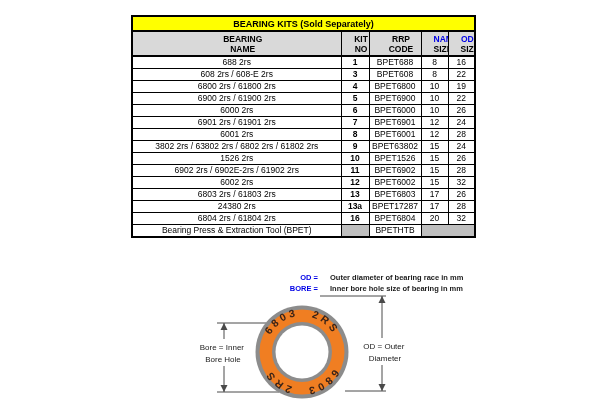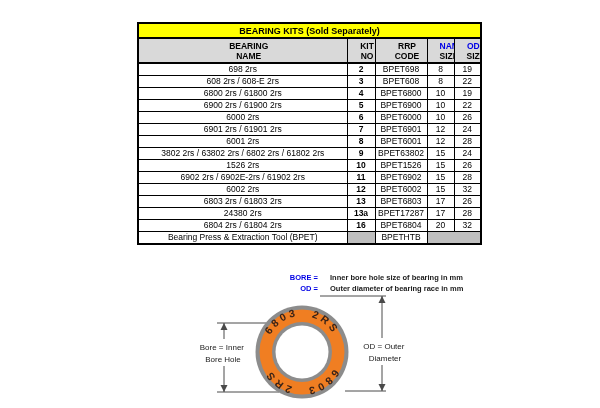--- a/index.html
+++ b/index.html
@@ -3,24 +3,23 @@
 <meta charset="utf-8">
 <style>
   html,body{margin:0;padding:0;}
   body{
     width:600px;height:408px;position:relative;background:#ffffff;
     font-family:"Liberation Sans", sans-serif;color:#000;
     -webkit-font-smoothing:antialiased;
   }
   
   .kits-table{
-    position:absolute;left:137px;top:15px;width:343px;
+    position:absolute;left:131px;top:15px;width:343px;
     border-collapse:collapse;table-layout:fixed;
     border:2px solid #000;
-    margin-top:7px;
   }
   .kits-table td,.kits-table th{
     border:1px solid #000;padding:0;text-align:center;vertical-align:middle;
     font-size:8.5px;line-height:10px;white-space:nowrap;overflow:hidden;
   }
   .title-row td{
     background:#FFFF00;font-weight:bold;font-size:9px;height:13px;
     border-bottom:2px solid #000;
   }
   .header-row th{
@@ -81,25 +80,25 @@
         <div>SIZE</div>
       </th>
       <th>
         <div class="blue">OD</div>
         <div>SIZE</div>
       </th>
     </tr>
   </thead>
   <tbody>
       <tr>
-        <td class="name-cell">698 2rs</td>
-        <td class="kit-cell">2</td>
-        <td>BPET698</td>
+        <td class="name-cell">688 2rs</td>
+        <td class="kit-cell">1</td>
+        <td>BPET688</td>
         <td>8</td>
-        <td>19</td>
+        <td>16</td>
       </tr>
       <tr>
         <td class="name-cell">608 2rs / 608-E 2rs</td>
         <td class="kit-cell">3</td>
         <td>BPET608</td>
         <td>8</td>
         <td>22</td>
       </tr>
       <tr>
         <td class="name-cell">6800 2rs / 61800 2rs</td>
@@ -191,26 +190,26 @@
       <td class="name-cell">Bearing Press &amp; Extraction Tool (BPET)</td>
       <td class="gray-cell"></td>
       <td>BPETHTB</td>
       <td class="gray-cell" colspan="2"></td>
     </tr>
   </tbody>
 </table>
 
 <div class="notes">
   <div class="note-line">
+    <span class="note-label">OD =</span>
+    <span class="note-text">Outer diameter of bearing race in mm</span>
+  </div>
+  <div class="note-line">
     <span class="note-label">BORE =</span>
     <span class="note-text">Inner bore hole size of bearing in mm</span>
-  </div>
-  <div class="note-line">
-    <span class="note-label">OD =</span>
-    <span class="note-text">Outer diameter of bearing race in mm</span>
   </div>
 </div>
 
 <svg class="diagram-svg" width="250" height="120" viewBox="0 0 250 120">
   <defs>
     <path id="arcTop" d="M 96 64 A 36 36 0 0 1 168 64" fill="none"></path>
     <path id="arcBottom" d="M 168 64 A 36 36 0 0 1 96 64" fill="none"></path>
   </defs>
 
   <g>

